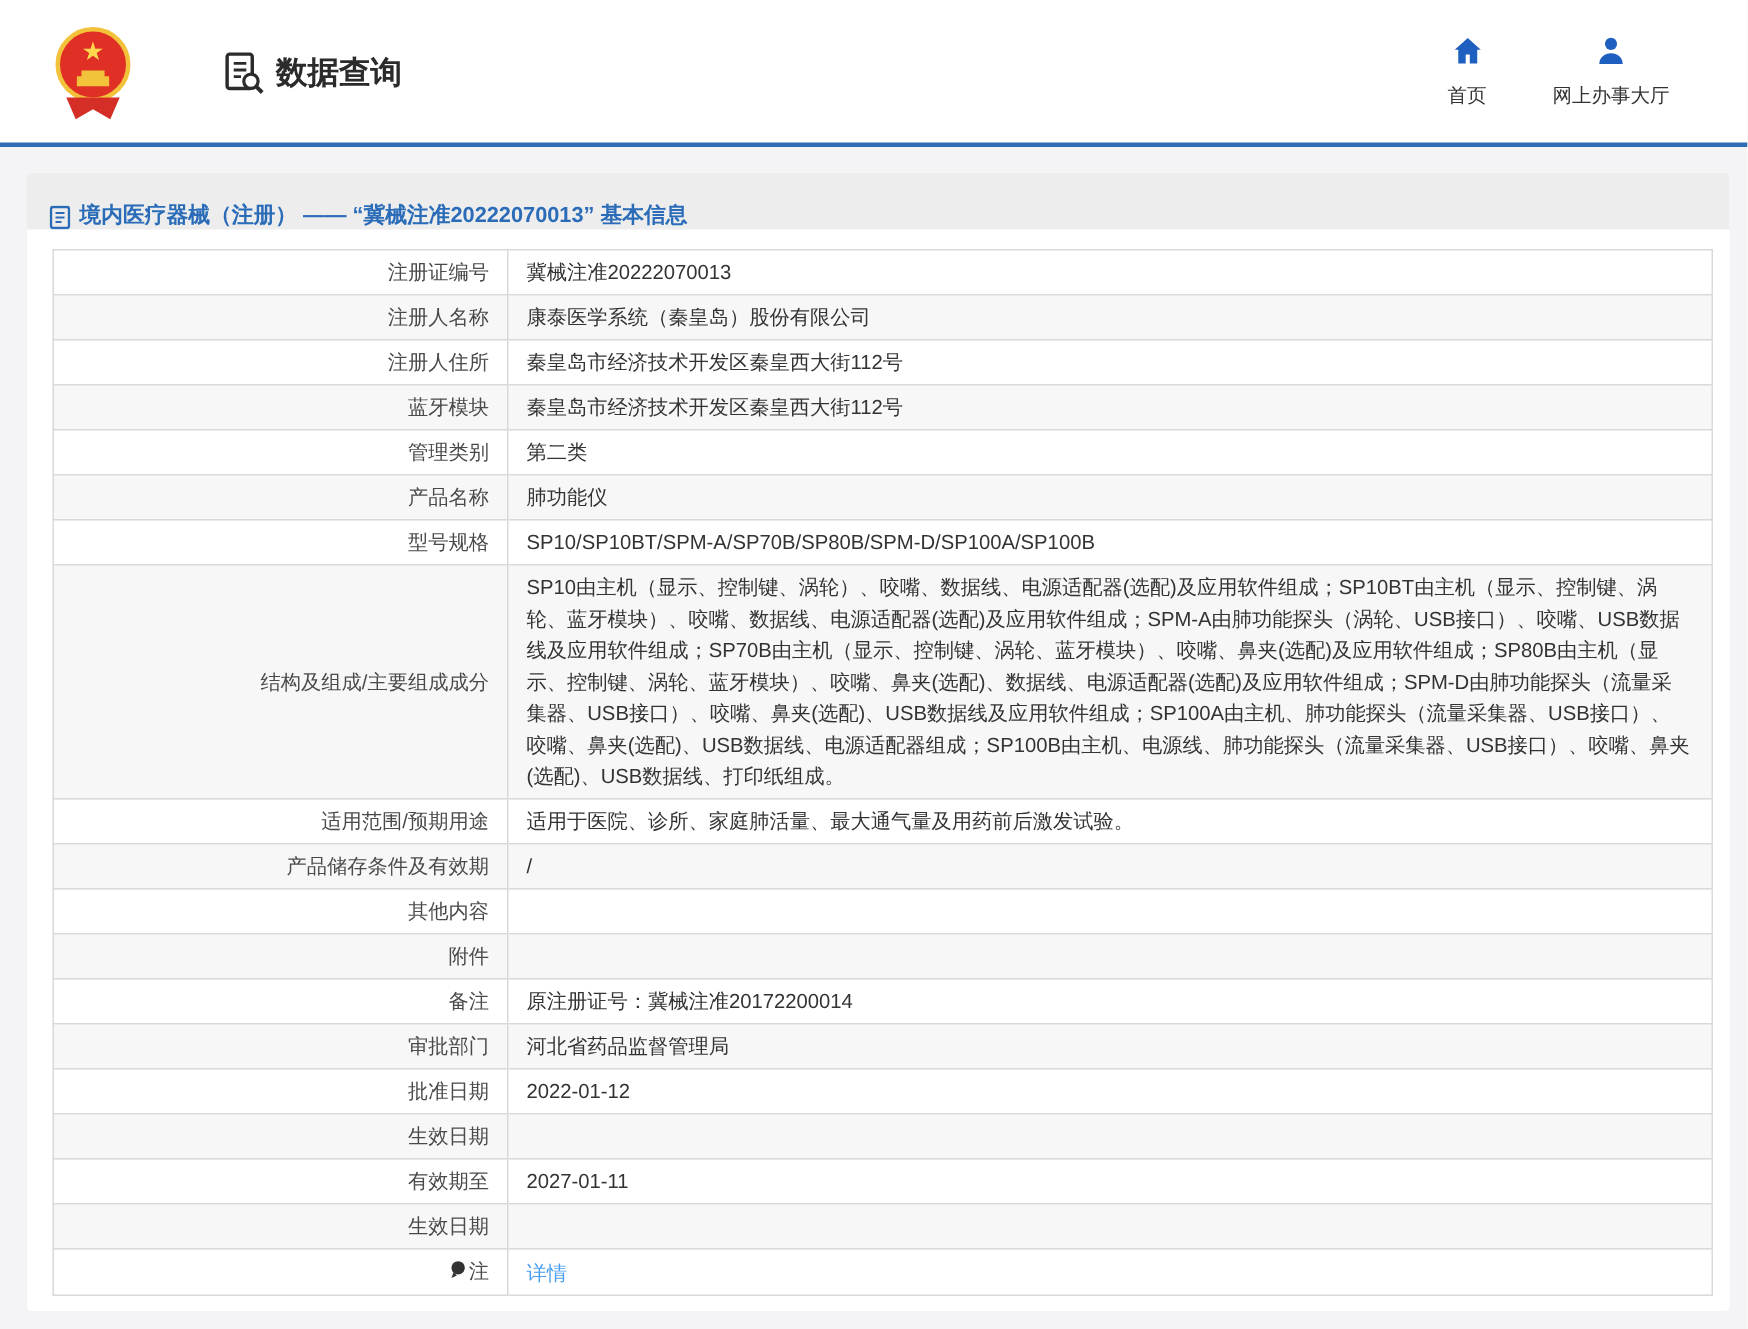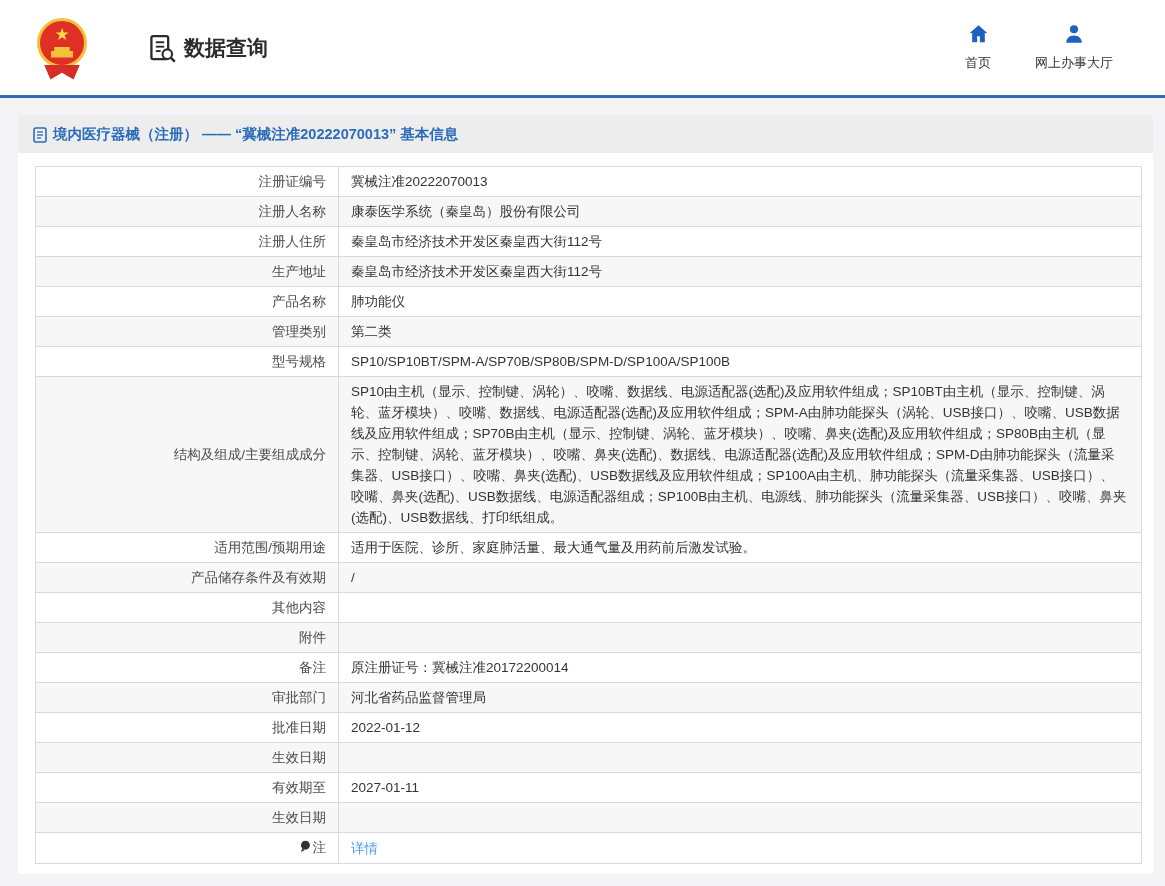--- a/index.html
+++ b/index.html
@@ -46,21 +46,21 @@
 
   .blue-line { height:3px; background:#2e6cb4; }
 
   
   .card {
     background:#fff; margin:17px 12px 0 18px; width:1135px;
     border-radius:3px; padding-bottom:10px;
   }
   .card-titlebar {
     height:38px; background:#ededed; border-radius:3px 3px 0 0;
-    display:flex; align-items:center; gap:6px; padding:0 15px;
+    display:flex; align-items:flex-end; gap:6px; padding:0 15px;
   }
   .card-title { font-size:14.5px; font-weight:bold; color:#2b6cb8; }
   .doc-icon { display:inline-flex; margin-top:1px; }
 
   
   table.info {
     border-collapse:collapse; table-layout:fixed;
     width:1107px; margin:13px 0 0 17px;
   }
   table.info td {
@@ -150,30 +150,30 @@
         </tr>
         <tr>
           <td class="cell-label">注册人名称</td>
           <td class="cell-value">康泰医学系统（秦皇岛）股份有限公司</td>
         </tr>
         <tr>
           <td class="cell-label">注册人住所</td>
           <td class="cell-value">秦皇岛市经济技术开发区秦皇西大街112号</td>
         </tr>
         <tr>
-          <td class="cell-label">生产地址</td>
+          <td class="cell-label">蓝牙模块</td>
           <td class="cell-value">秦皇岛市经济技术开发区秦皇西大街112号</td>
+        </tr>
+        <tr>
+          <td class="cell-label">管理类别</td>
+          <td class="cell-value">第二类</td>
         </tr>
         <tr>
           <td class="cell-label">产品名称</td>
           <td class="cell-value">肺功能仪</td>
-        </tr>
-        <tr>
-          <td class="cell-label">管理类别</td>
-          <td class="cell-value">第二类</td>
         </tr>
         <tr>
           <td class="cell-label">型号规格</td>
           <td class="cell-value">SP10/SP10BT/SPM-A/SP70B/SP80B/SPM-D/SP100A/SP100B</td>
         </tr>
         <tr>
           <td class="cell-label">结构及组成/主要组成成分</td>
           <td class="cell-value">SP10由主机（显示、控制键、涡轮）、咬嘴、数据线、电源适配器(选配)及应用软件组成；SP10BT由主机（显示、控制键、涡轮、蓝牙模块）、咬嘴、数据线、电源适配器(选配)及应用软件组成；SPM-A由肺功能探头（涡轮、USB接口）、咬嘴、USB数据线及应用软件组成；SP70B由主机（显示、控制键、涡轮、蓝牙模块）、咬嘴、鼻夹(选配)及应用软件组成；SP80B由主机（显示、控制键、涡轮、蓝牙模块）、咬嘴、鼻夹(选配)、数据线、电源适配器(选配)及应用软件组成；SPM-D由肺功能探头（流量采集器、USB接口）、咬嘴、鼻夹(选配)、USB数据线及应用软件组成；SP100A由主机、肺功能探头（流量采集器、USB接口）、咬嘴、鼻夹(选配)、USB数据线、电源适配器组成；SP100B由主机、电源线、肺功能探头（流量采集器、USB接口）、咬嘴、鼻夹(选配)、USB数据线、打印纸组成。</td>
         </tr>
         <tr>

